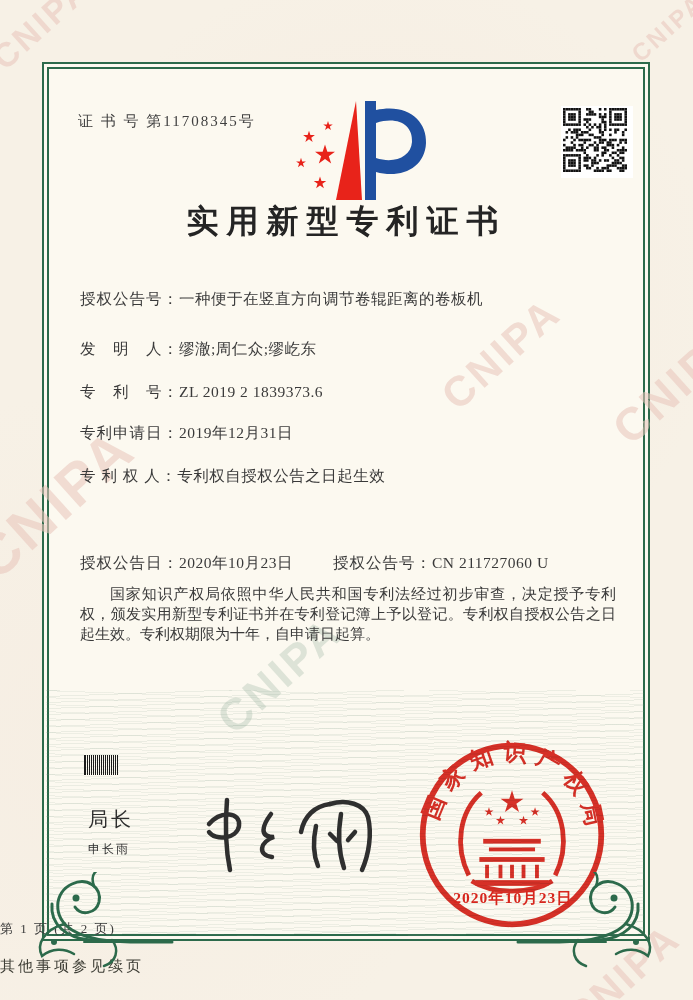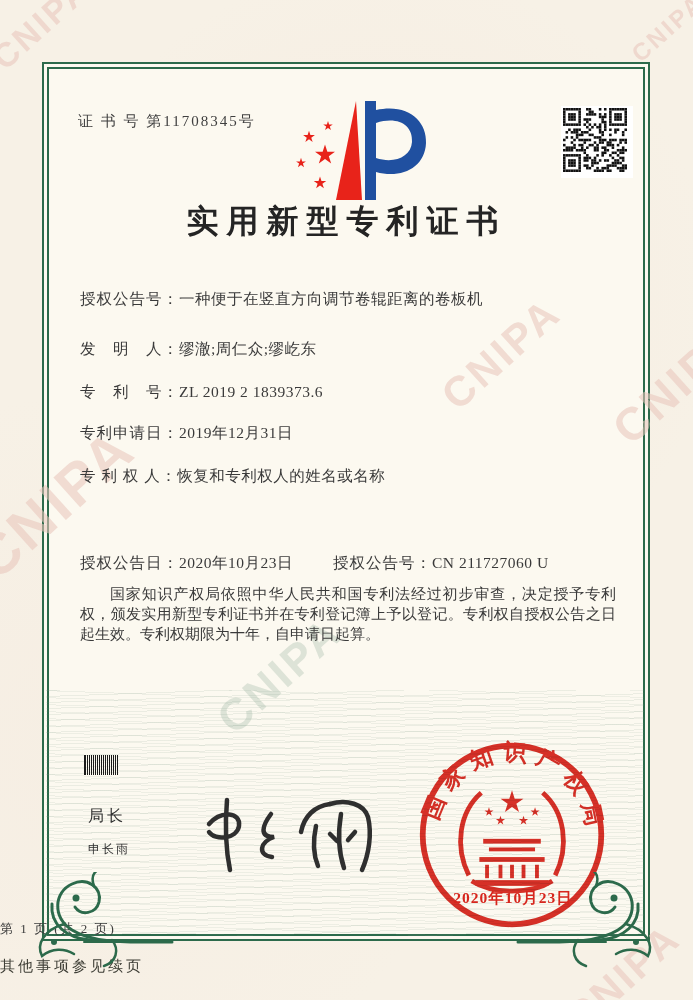--- a/index.html
+++ b/index.html
@@ -37,21 +37,21 @@
              color:#3a3a3a;white-space:nowrap;}
   .flabel{letter-spacing:1px;}
   .fvalue{letter-spacing:.5px;}
   .grant-no{position:absolute;left:253px;}
   
   .body-text{position:absolute;left:80px;width:536px;top:584px;z-index:3;
              font-size:15px;line-height:20px;color:#3a3a3a;text-align:justify;}
   .body-text p{margin:0;text-indent:2em;}
   
   .barcode{position:absolute;left:84px;top:755px;z-index:3;}
-  .commissioner-title{position:absolute;left:88px;top:806px;z-index:3;font-size:16px;
+  .commissioner-title{position:absolute;left:88px;top:806px;z-index:3;font-size:20px;
                       letter-spacing:3px;color:#2e2e2e;}
   .commissioner-name{position:absolute;left:88px;top:841px;z-index:3;font-size:12px;
                      letter-spacing:2px;color:#2e2e2e;}
   .signature{position:absolute;left:185px;top:776px;z-index:3;}
   .seal{position:absolute;left:416px;top:739px;z-index:4;mix-blend-mode:multiply;opacity:.95;}
   .seal-date{position:absolute;left:420px;top:888px;width:186px;z-index:5;text-align:center;
              font-size:15.5px;font-weight:bold;color:#d7261d;letter-spacing:1px;}
   .page-no{position:absolute;left:0;right:0;top:920px;z-index:3;text-align:left;
            font-size:13px;letter-spacing:2px;color:#3c3c3c;}
   .continuation{position:absolute;left:0;right:0;top:957px;z-index:3;text-align:left;
@@ -402,21 +402,21 @@
   <div class="field-row" style="top:339px">
     <span class="flabel">发　明　人：</span><span class="fvalue">缪澈;周仁众;缪屹东</span>
   </div>
   <div class="field-row" style="top:382px">
     <span class="flabel">专　利　号：</span><span class="fvalue">ZL 2019 2 1839373.6</span>
   </div>
   <div class="field-row" style="top:423px">
     <span class="flabel">专利申请日：</span><span class="fvalue">2019年12月31日</span>
   </div>
   <div class="field-row" style="top:466px">
-    <span class="flabel">专 利 权 人：</span><span class="fvalue">恢复和专利权人的姓名或名称</span>
+    <span class="flabel">专 利 权 人：</span><span class="fvalue">专利权自授权公告之日起生效</span>
   </div>
   <div class="field-row" style="top:553px">
     <span class="flabel">授权公告日：</span><span class="fvalue">2020年10月23日</span>
     <span class="grant-no">
       <span class="flabel">授权公告号：</span><span class="fvalue">CN 211727060 U</span>
     </span>
   </div>
 
   <div class="body-text">
     <p>国家知识产权局依照中华人民共和国专利法经过初步审查，决定授予专利权，颁发实用新型专利证书并在专利登记簿上予以登记。专利权自授权公告之日起生效。专利权期限为十年，自申请日起算。</p>

